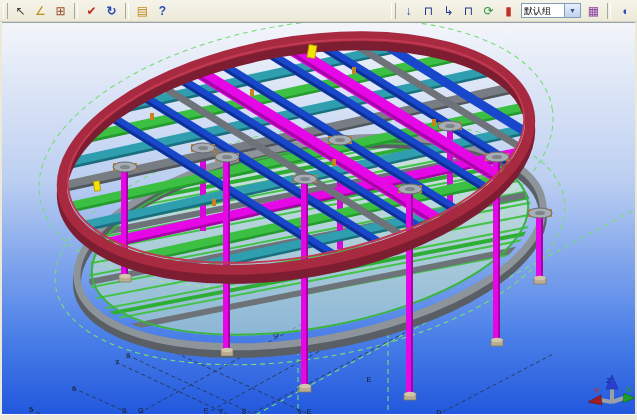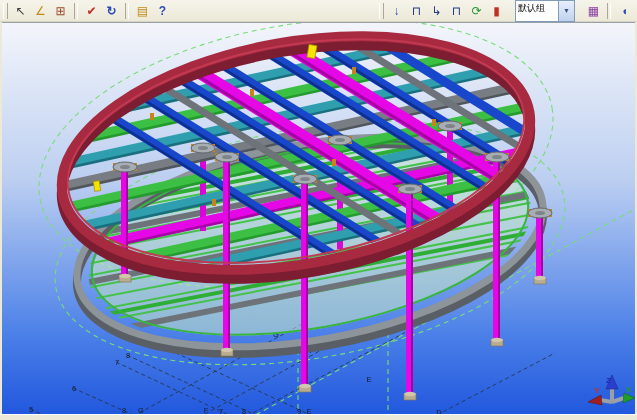--- a/index.html
+++ b/index.html
@@ -19,21 +19,21 @@
     font-size:12px;line-height:1;border-radius:2px;user-select:none;
   }
   .tb-sep{width:2px;height:16px;flex:0 0 auto;margin:0 3px;
     border-left:1px solid #aca899;border-right:1px solid #ffffff}
   .tb-grip{width:3px;height:16px;flex:0 0 auto;margin:0 2px 0 0;
     border-left:1px solid #ffffff;border-right:1px solid #aca899}
   .spacer{flex:1 1 auto}
   .c-dark{color:#3d3d3d}.c-rust{color:#9a4a2a}.c-gold{color:#c08a1a}
   .c-red{color:#c03022}.c-blue{color:#2a4ab8;font-weight:bold}
   .c-navy{color:#203a8a}.c-green{color:#2a9a3a}.c-purple{color:#8a3aa0}
-  .combo{display:flex;height:22px;flex:0 0 auto;margin:0 8px}
+  .combo{display:flex;height:15px;flex:0 0 auto;margin:0 2px}
   .combo-text{
     width:38px;background:#fff;border:1px solid #7f9db9;border-right:none;
     font-size:9px;line-height:15px;padding:0 2px;white-space:nowrap;overflow:hidden;color:#000}
   .combo-btn{
     width:15px;background:linear-gradient(#e8effc,#c0d2f0);
     border:1px solid #7f9db9;display:flex;align-items:center;justify-content:center;
     font-size:7px;color:#3a5587}
   
   .viewport{
     position:absolute;left:2px;top:22px;width:633px;height:392px;

